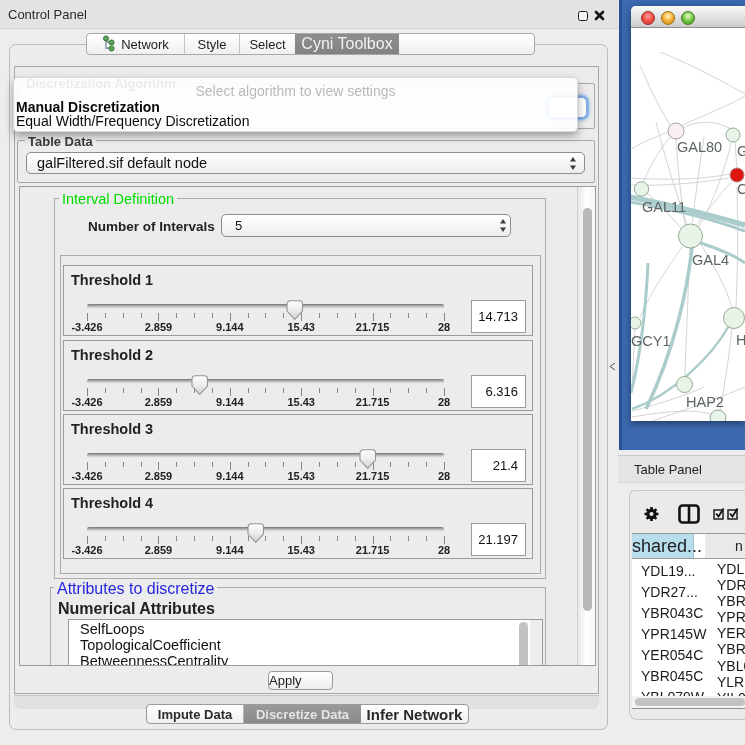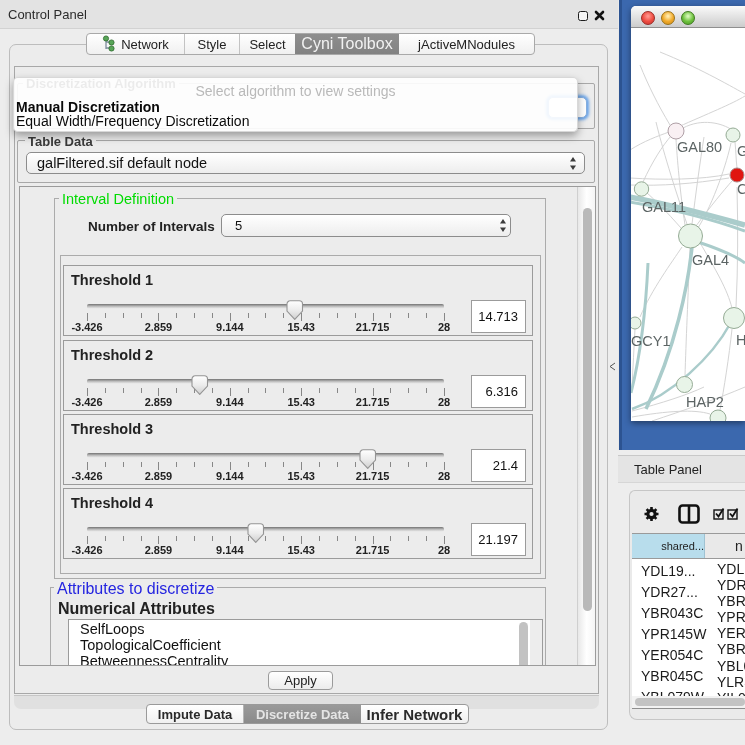--- a/index.html
+++ b/index.html
@@ -34,23 +34,20 @@
     <span class="t13">Network</span>
   </div>
   <div style="flex:0 0 54px;display:flex;align-items:center;justify-content:center;border-right:1px solid #c3c3c3;">
       <span class="t13">Style</span>
     </div>
   <div style="flex:0 0 55px;display:flex;align-items:center;justify-content:center;">
       <span class="t13">Select</span>
     </div>
   <div style="flex:0 0 104px;display:flex;align-items:center;justify-content:center;background:linear-gradient(#8e8e8e,#828282);">
       <span style="font-size:16px;color:#f2f2f2;">Cyni Toolbox</span>
-    </div>
-  <div style="flex:1;display:flex;align-items:center;justify-content:center;">
-      <span class="t13">jActiveMNodules</span>
     </div>
 </div>
 
 <div class="abs" style="left:14px;top:66px;width:585px;height:628px;border:1px solid #a8a8a8;background:#ececec;box-sizing:border-box;"></div>
 
 <div class="abs" style="left:17px;top:83px;width:576px;height:44px;border:1px solid #a8a8a8;border-radius:2px;"></div>
 <div class="abs" style="left:23px;top:76px;background:#ececec;padding:0 3px;font-size:13px;font-weight:bold;color:#3a3a3a;">Discretization Algorithm</div>
 
 <div class="abs" style="left:548px;top:97px;width:37px;height:19px;border:1.5px solid #85aede;border-radius:5px;background:#fff;box-shadow:0 0 3px 2px rgba(96,158,232,0.95);"></div>
 
@@ -188,21 +185,21 @@
 <div class="abs" style="left:54px;top:580px;background:#ececec;padding:0 3px;font-size:16px;color:#2525e0;">Attributes to discretize</div>
 <div class="abs" style="left:58px;top:600px;font-size:16px;font-weight:bold;color:#222;">Numerical Attributes</div>
 
 <div class="abs" style="left:68px;top:619px;width:475px;height:47px;background:#fff;border:1px solid #9b9b9b;box-sizing:border-box;overflow:hidden;">
   <div style="position:absolute;left:11px;top:1px;font-size:14.5px;color:#111;line-height:16px;">SelfLoops<br>TopologicalCoefficient<br>BetweennessCentrality</div>
   <div style="position:absolute;left:450px;top:2px;width:9px;height:60px;background:#c2c2c2;border-radius:5px;"></div>
   <div style="position:absolute;left:461px;top:0;width:14px;height:47px;background:#ededed;"></div>
 </div>
 <div class="abs" style="left:19px;top:665px;width:577px;height:1px;background:#9b9b9b;"></div>
 
-<div class="abs" style="left:268px;top:671px;width:65px;height:19px;background:linear-gradient(#ffffff,#ececec);border:1px solid #9b9b9b;border-radius:4px;box-sizing:border-box;text-align:center;font-size:13px;color:#222;line-height:17px;">Apply</div>
+<div class="abs" style="left:268px;top:671px;width:65px;height:19px;background:linear-gradient(#ffffff,#ececec);border:1px solid #9b9b9b;border-radius:4px;box-sizing:border-box;font-size:13px;color:#222;line-height:17px;">Apply</div>
 
 <div class="abs" style="left:14px;top:695px;width:585px;height:13px;background:#e0e0e0;border-top:1px solid #c6c6c6;border-radius:0 0 7px 7px;"></div>
 
 <div class="abs" style="left:146px;top:704px;width:323px;height:20px;background:linear-gradient(#ffffff,#f0f0f0);border:1px solid #9a9a9a;border-radius:4px;box-sizing:border-box;display:flex;">
   <div style="flex:0 0 96px;display:flex;align-items:center;justify-content:center;border-right:1px solid #b5b5b5;">
       <span style="font-size:13px;font-weight:bold;color:#2a2a2a;">Impute Data</span>
     </div>
   <div style="flex:0 0 117px;display:flex;align-items:center;justify-content:center;background:linear-gradient(#9a9a9a,#8a8a8a);">
       <span style="font-size:13px;font-weight:bold;color:#e5e5e5;">Discretize Data</span>
     </div>
@@ -308,21 +305,21 @@
 <svg class="abs" style="left:713px;top:507px;" width="30" height="13" viewBox="0 0 30 13">
   <g stroke="#111" fill="none">
     <rect x="1" y="3" width="9" height="9" stroke-width="1.4"></rect>
     <path d="M3 6.5 L5.5 9.5 L10.5 1.5" stroke-width="1.8"></path>
     <rect x="15" y="3" width="9" height="9" stroke-width="1.4"></rect>
     <path d="M17 6.5 L19.5 9.5 L24.5 1.5" stroke-width="1.8"></path>
   </g>
 </svg>
 
 <div class="abs" style="left:632px;top:533px;width:113px;height:175px;background:#fff;border-top:1px solid #9a9a9a;overflow:hidden;">
-  <div style="position:absolute;left:0;top:0;width:73px;height:24px;background:#b8ddec;border-right:1px solid #9fc2d2;box-sizing:border-box;text-align:right;font-size:11px;color:#222;line-height:24px;">shared...</div>
+  <div style="position:absolute;left:0;top:0;width:62px;height:24px;background:#b8ddec;border-right:1px solid #9fc2d2;box-sizing:border-box;text-align:left;font-size:18px;color:#222;line-height:24px;">shared...</div>
   <div style="position:absolute;left:73px;top:0;width:40px;height:24px;background:#e9e9e9;font-size:14px;color:#222;line-height:24px;padding-left:30px;box-sizing:border-box;">n</div>
   <div style="position:absolute;left:0;top:24px;width:113px;height:1px;background:#9a9a9a;"></div>
   <div style="position:absolute;left:9px;top:27px;font-size:14px;color:#1b1b1b;line-height:21px;">YDL19...<br>YDR27...<br>YBR043C<br>YPR145W<br>YER054C<br>YBR045C<br>YBL079W<br>YLR345W<br>YIL052C</div>
   <div style="position:absolute;left:85px;top:27px;font-size:14px;color:#1b1b1b;line-height:16.1px;white-space:nowrap;">YDL19<br>YDR27<br>YBR04<br>YPR14<br>YER05<br>YBR04<br>YBL07<br>YLR34<br>YIL05</div>
 
   <div style="position:absolute;left:0;top:162px;width:113px;height:13px;background:#f2f2f2;"></div>
   <div style="position:absolute;left:0;top:174px;width:113px;height:1px;background:#8f8f8f;"></div>
   <div style="position:absolute;left:3px;top:164px;width:110px;height:8px;background:#c3c3c3;border-radius:4px;"></div>
 </div>
 

